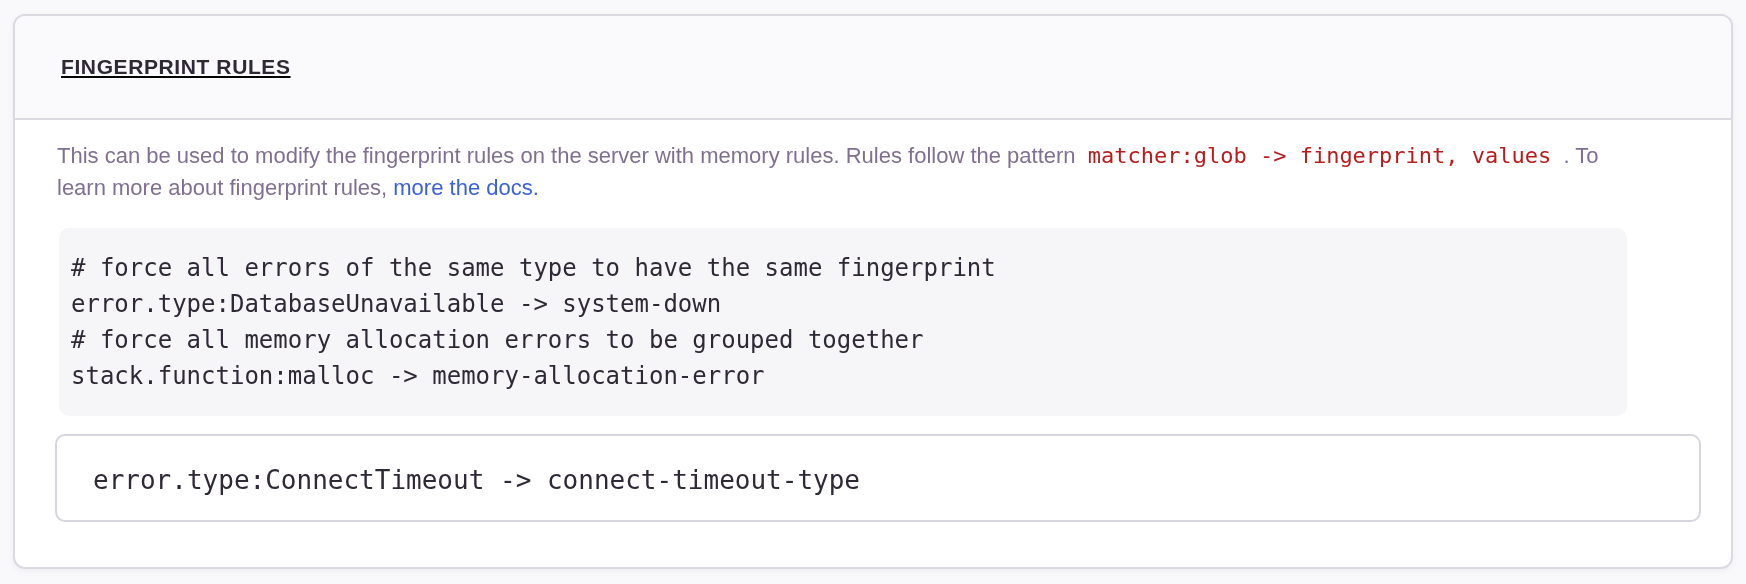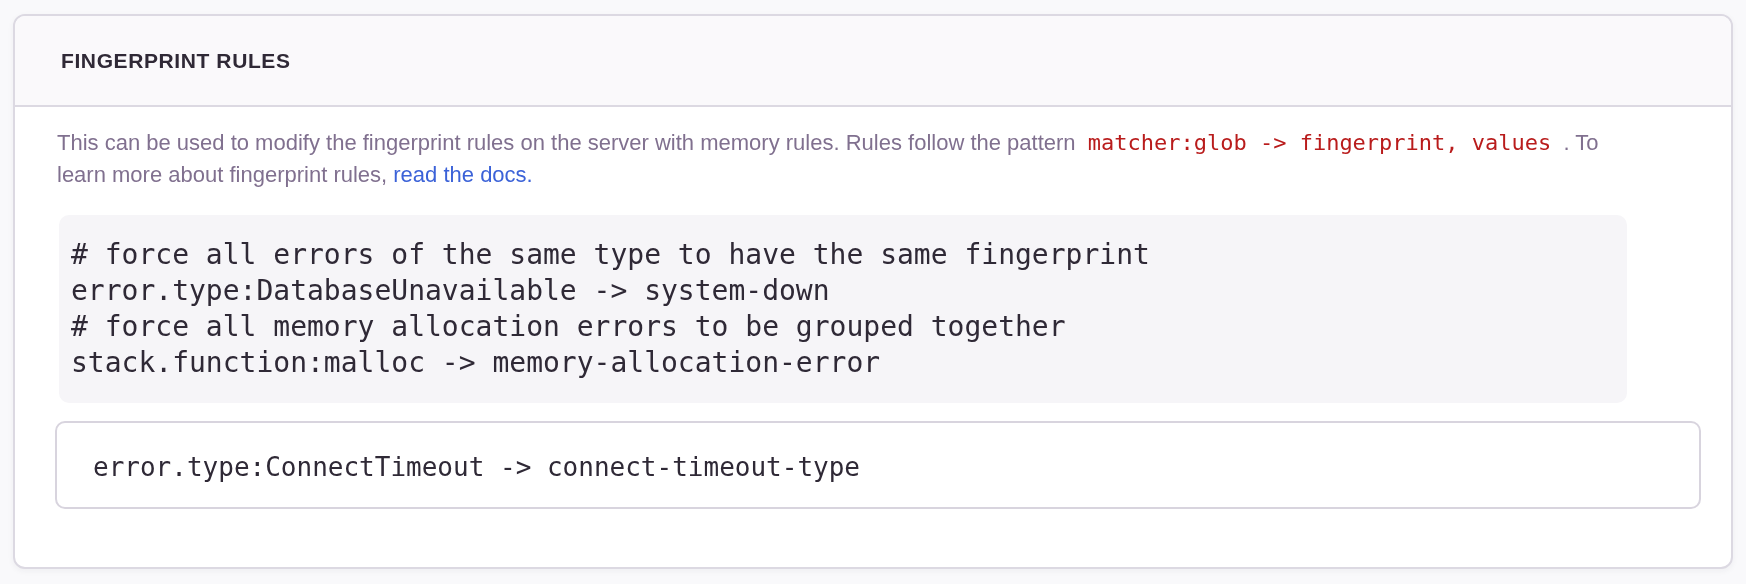--- a/index.html
+++ b/index.html
@@ -12,27 +12,28 @@
   .panel {
     position: absolute;
     left: 13px; top: 14px;
     width: 1720px; height: 555px;
     background: #ffffff;
     border: 2px solid #dcd9e2;
     border-radius: 12px;
     box-shadow: 0 2px 6px rgba(43,34,51,0.05);
   }
   .panel-header {
-    height: 91px;
+    height: 104px;
     background: #faf9fb;
     border-bottom: 2px solid #dcd9e2;
     border-radius: 10px 10px 0 0;
     display: flex;
     align-items: center;
     padding: 0 46px;
+    text-decoration: underline;
   }
   .panel-title {
     font-size: 21px;
     font-weight: bold;
     color: #2f2936;
     letter-spacing: 0.6px;
   }
   .panel-body {
     padding: 20px 30px 34px 40px;
   }
@@ -49,21 +50,21 @@
     color: #b91c1c;
     margin: 0 6px;
   }
   .docs-link {
     color: #3b62d8;
     text-decoration: none;
     cursor: pointer;
   }
   .example {
     font-family: "DejaVu Sans Mono", monospace;
-    font-size: 28px;
+    font-size: 24px;
     line-height: 36px;
     color: #2f2936;
     background: #f6f5f8;
     border-radius: 10px;
     padding: 22px 16px 22px 12px;
     white-space: pre;
     overflow: hidden;
     margin: 0 74px 18px 4px;
   }
   .rules-textarea {
@@ -88,21 +89,21 @@
 
 <div class="panel">
   <div class="panel-header">
     <span class="panel-title">FINGERPRINT RULES</span>
   </div>
   <div class="panel-body">
     <p class="description">
       <span>This can be used to modify the fingerprint rules on the server with memory rules. Rules follow the pattern</span>
       <span class="inline-code">matcher:glob -&gt; fingerprint, values</span>
       <span>. To learn more about fingerprint rules,</span>
-      <a class="docs-link">read the docs.</a>
+      <a class="docs-link">more the docs.</a>
     </p>
     <pre class="example"># force all errors of the same type to have the same fingerprint
 error.type:DatabaseUnavailable -&gt; system-down
 # force all memory allocation errors to be grouped together
 stack.function:malloc -&gt; memory-allocation-error</pre>
     <textarea class="rules-textarea" spellcheck="false" style="">error.type:ConnectTimeout -&gt; connect-timeout-type</textarea>
   </div>
 </div>
 
 </body></html>

